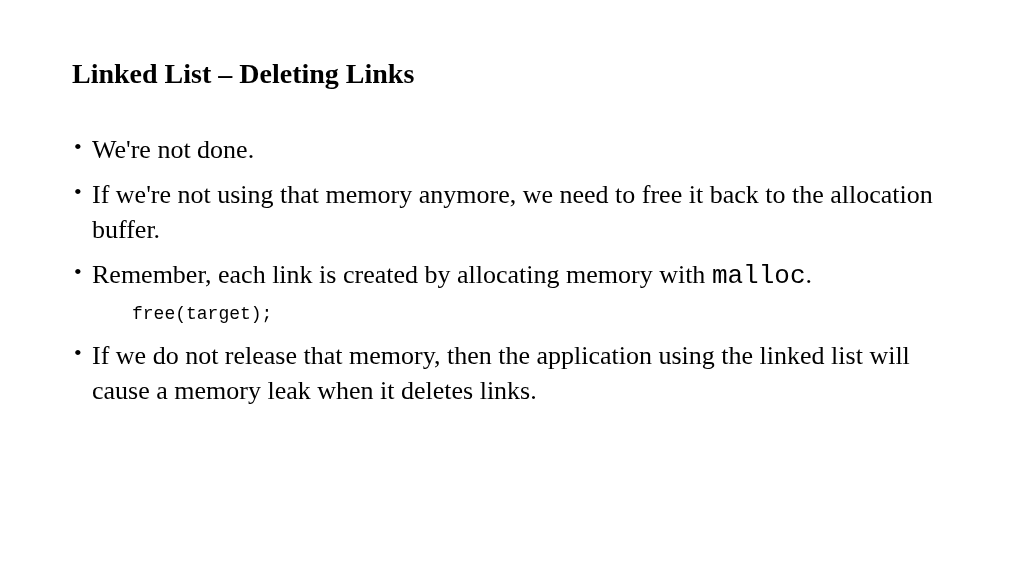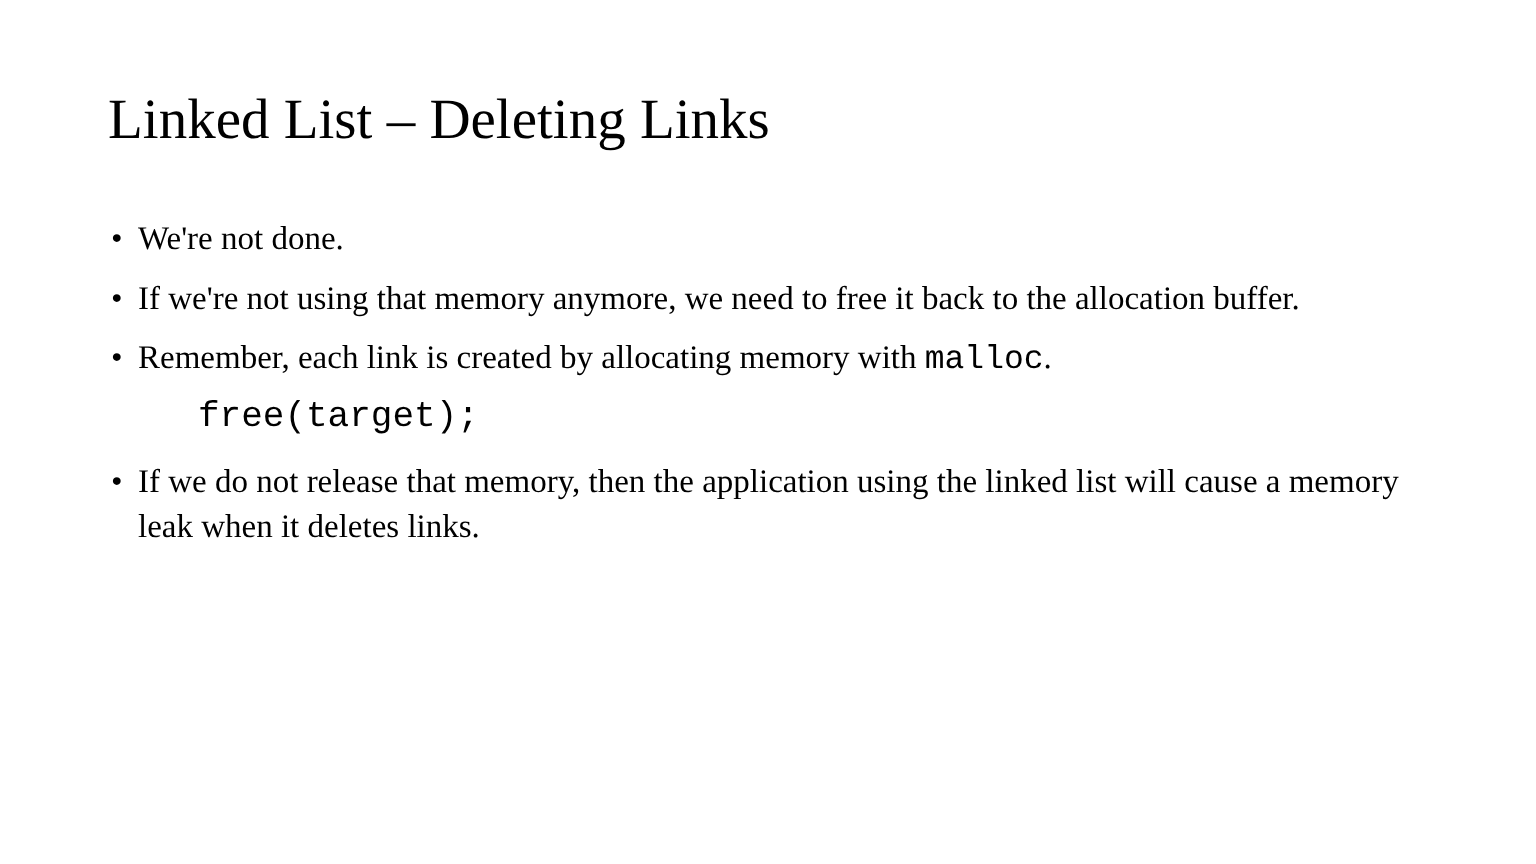--- a/index.html
+++ b/index.html
@@ -9,47 +9,47 @@
     }
     body {
       width: 1024px;
       height: 576px;
       background: #ffffff;
       font-family: Georgia, 'Times New Roman', Times, serif;
       color: #000000;
       padding: 58px 72px 40px 72px;
     }
     .title {
-      font-size: 38px;
-      font-weight: 400;
+      font-size: 28px;
+      font-weight: 700;
       margin-bottom: 42px;
     }
     .bullet-list {
       list-style: none;
     }
     .bullet-item {
       position: relative;
       padding-left: 20px;
-      font-size: 22px;
+      font-size: 26px;
       line-height: 1.35;
       margin-bottom: 10px;
     }
     .bullet-item::before {
       content: "•";
       position: absolute;
       left: 2px;
       top: 0;
       font-size: 22px;
     }
     .mono {
       font-family: 'Courier New', Courier, monospace;
     }
     .code-line {
       font-family: 'Courier New', Courier, monospace;
-      font-size: 24px;
+      font-size: 18px;
       padding-left: 60px;
       margin-top: 10px;
       margin-bottom: 14px;
     }
   </style>
 </head>
 <body>
 
 <h1 class="title">Linked List – Deleting Links</h1>
 

